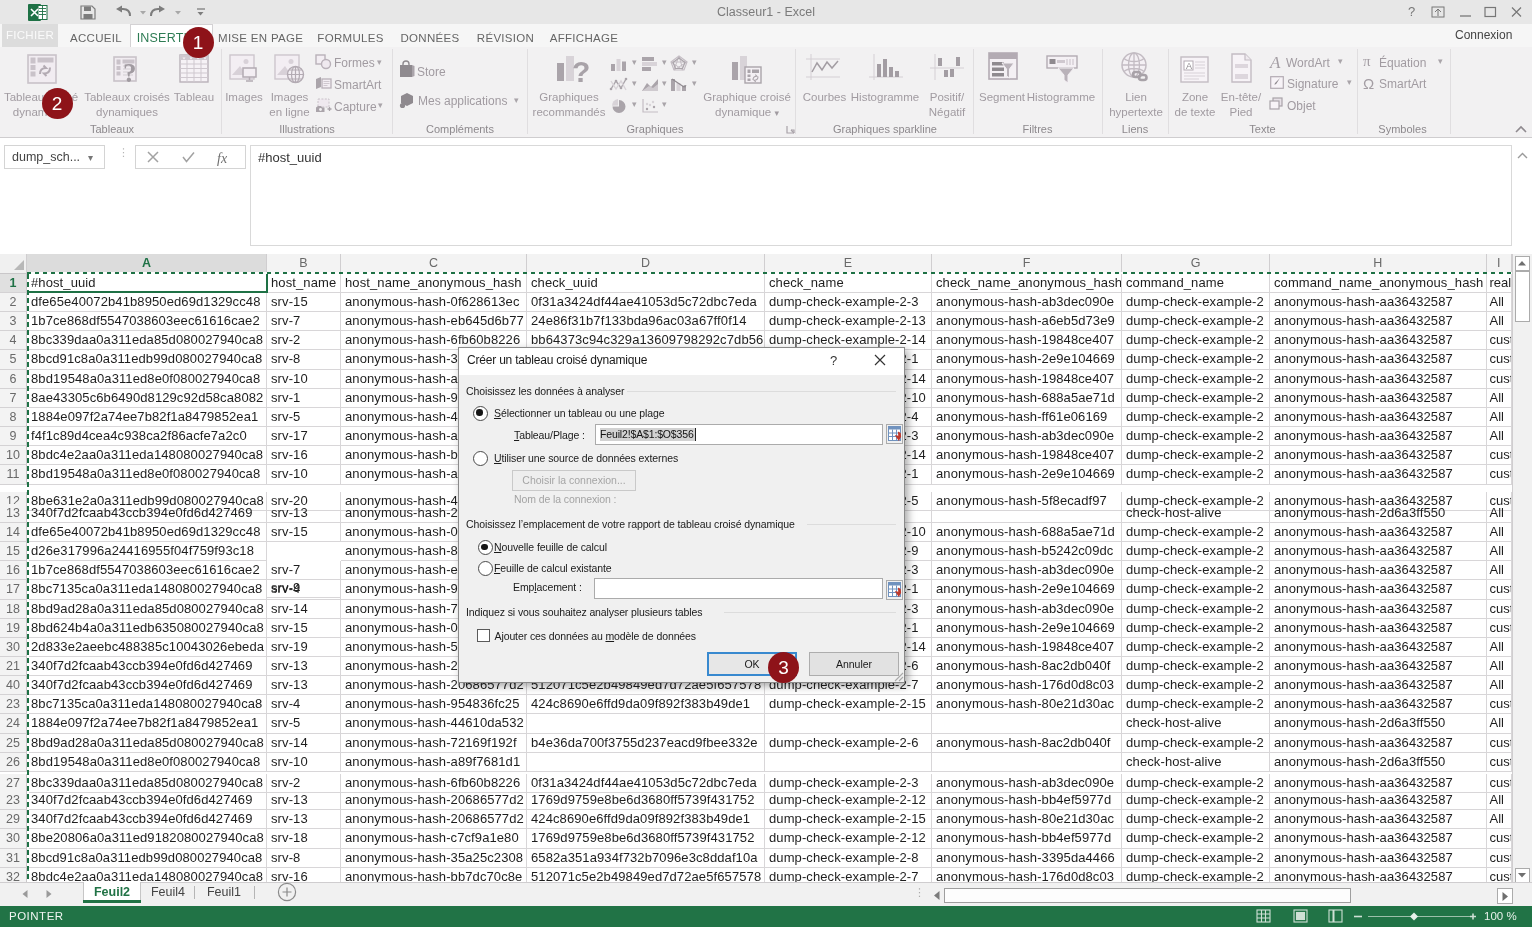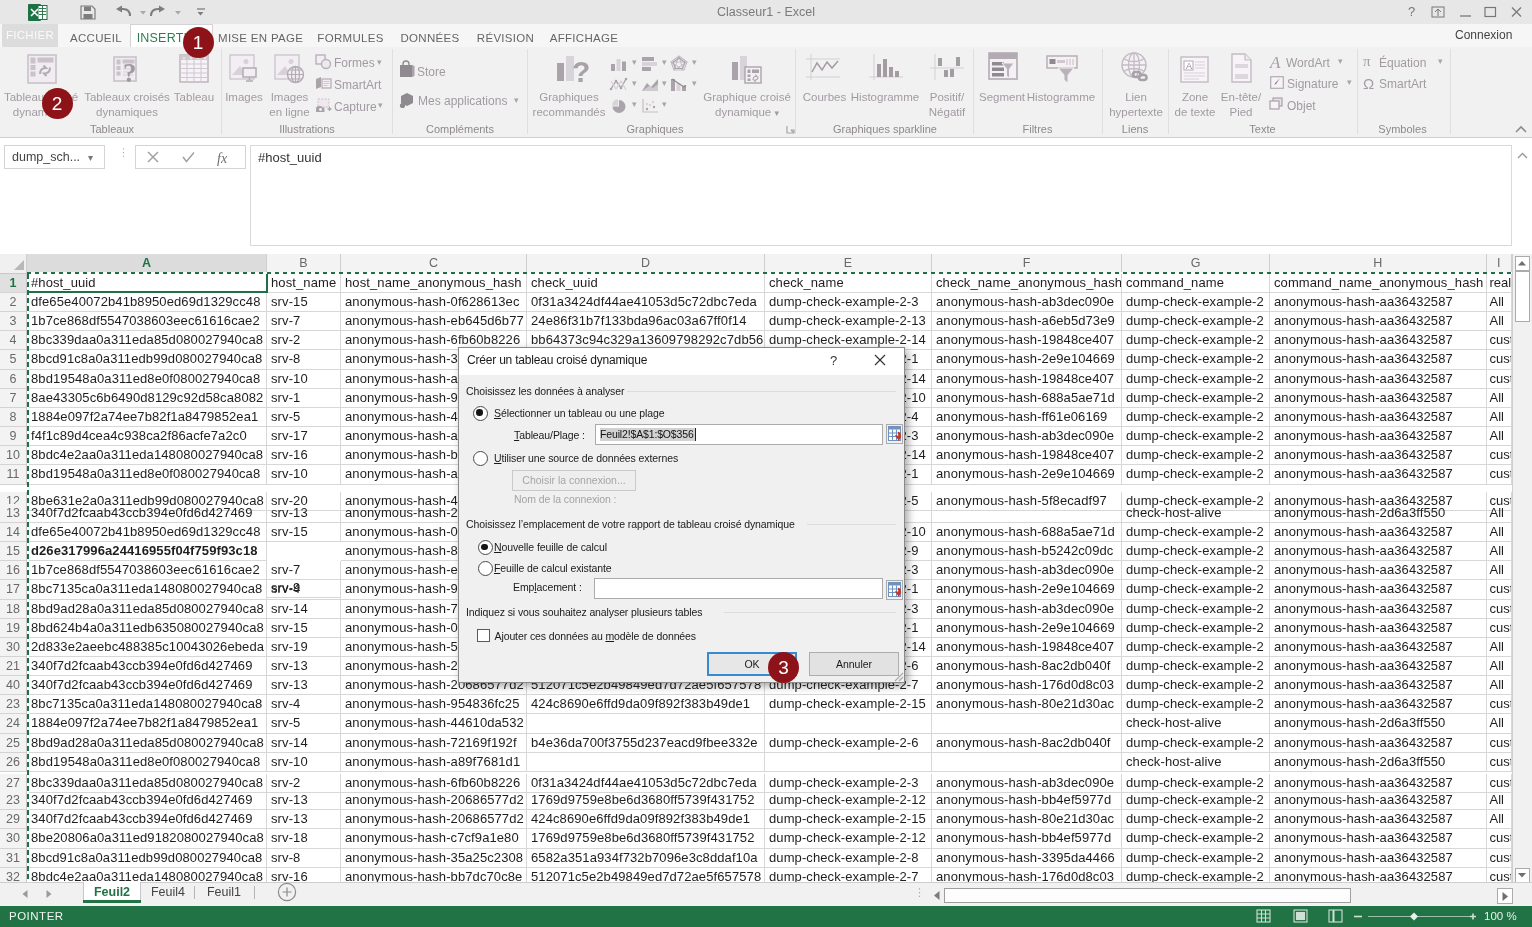--- a/index.html
+++ b/index.html
@@ -522,21 +522,21 @@
 <div class="cl" style="left:341px;width:186px;">anonymous-hash-0f628613ec</div>
 <div class="cl" style="left:527px;width:238px;">9c4e51b2d7a84f0e8b31a6c2d5e7f901</div>
 <div class="cl" style="left:765px;width:167px;">dump-check-example-2-10</div>
 <div class="cl" style="left:932px;width:190px;">anonymous-hash-688a5ae71d</div>
 <div class="cl" style="left:1122px;width:148px;">dump-check-example-2</div>
 <div class="cl" style="left:1270px;width:216.5px;">anonymous-hash-aa36432587</div>
 <div class="cl" style="left:1486.5px;width:25.5px;padding-left:3px;letter-spacing:0;">All</div>
 </div>
 <div class="rowline" style="top:288.04px">
 <div class="rh">15</div>
-<div class="cl" style="left:27px;width:240px;font-weight:bold;">d26e317996a24416955f04f759f93c18</div>
+<div class="cl" style="left:27px;width:240px;">d26e317996a24416955f04f759f93c18</div>
 <div class="cl" style="left:267px;width:74px;margin-top:37px;">srv-9</div>
 <div class="cl" style="left:341px;width:186px;">anonymous-hash-8135a7ef42</div>
 <div class="cl" style="left:527px;width:238px;">9c4e51b2d7a84f0e8b31a6c2d5e7f901</div>
 <div class="cl" style="left:765px;width:167px;">dump-check-example-2-9</div>
 <div class="cl" style="left:932px;width:190px;">anonymous-hash-b5242c09dc</div>
 <div class="cl" style="left:1122px;width:148px;">dump-check-example-2</div>
 <div class="cl" style="left:1270px;width:216.5px;">anonymous-hash-aa36432587</div>
 <div class="cl" style="left:1486.5px;width:25.5px;padding-left:3px;letter-spacing:0;">All</div>
 </div>
 <div class="rowline" style="top:307.20px">

